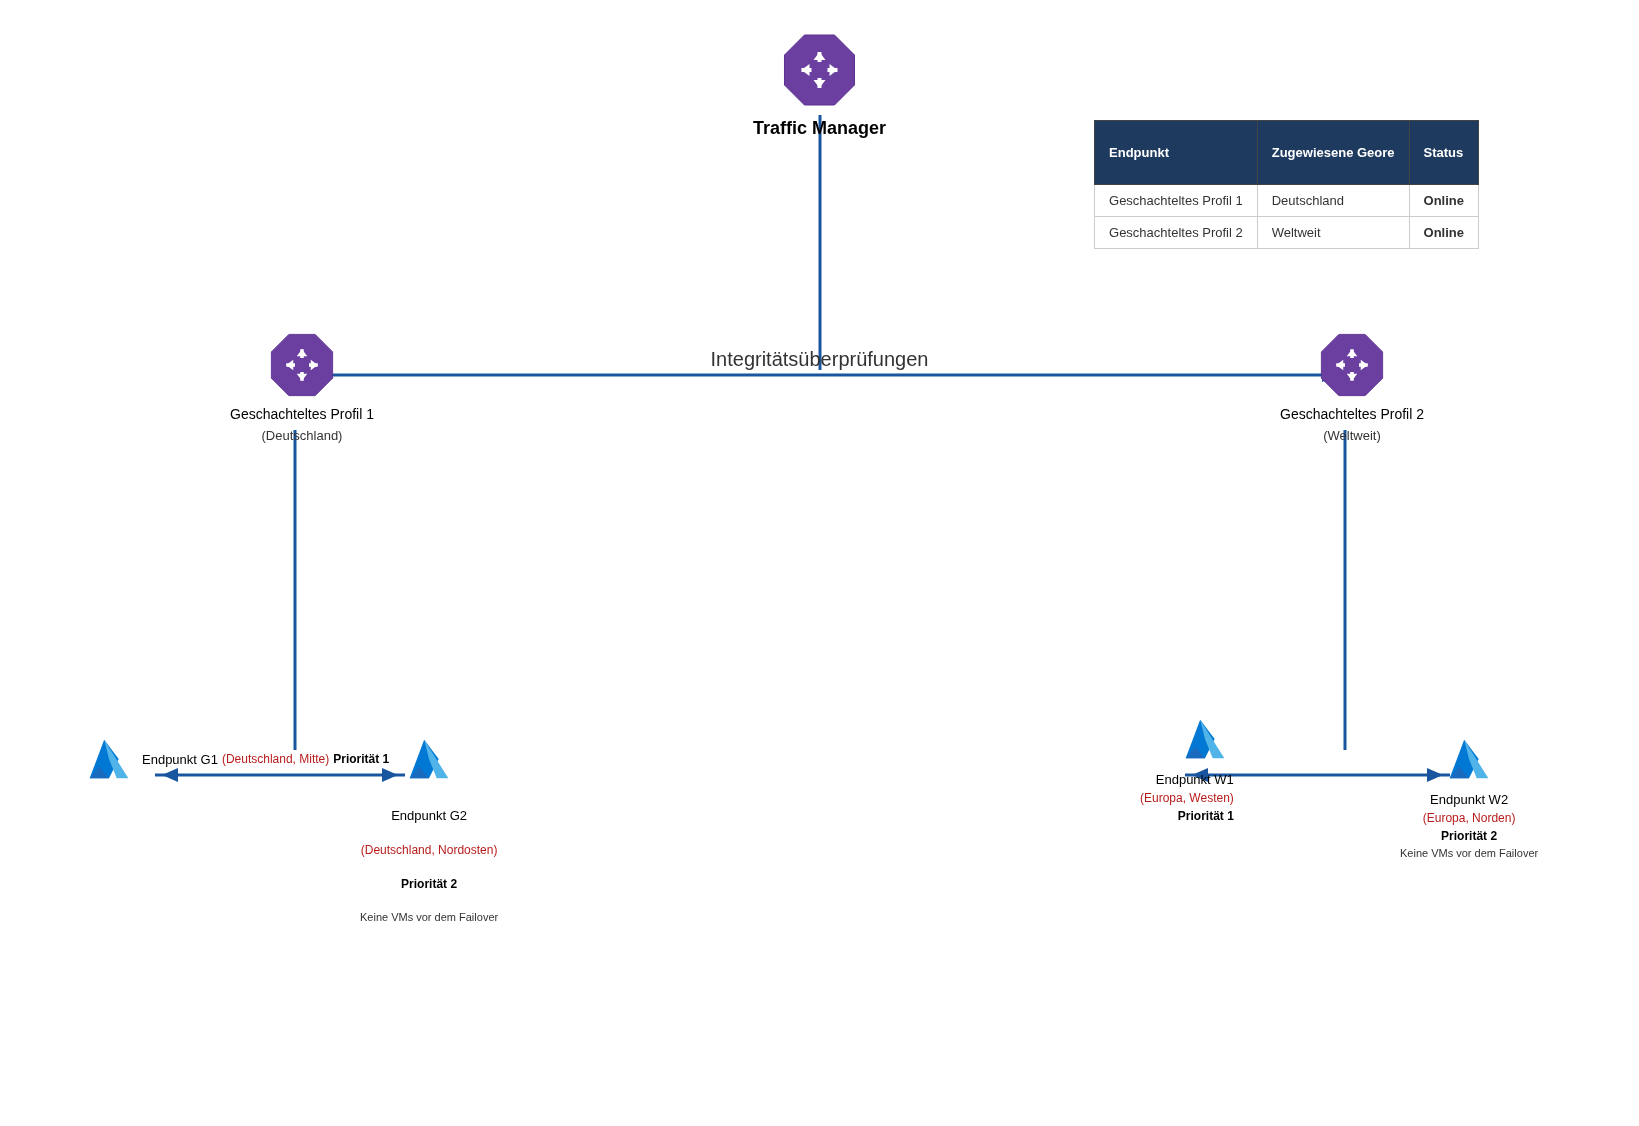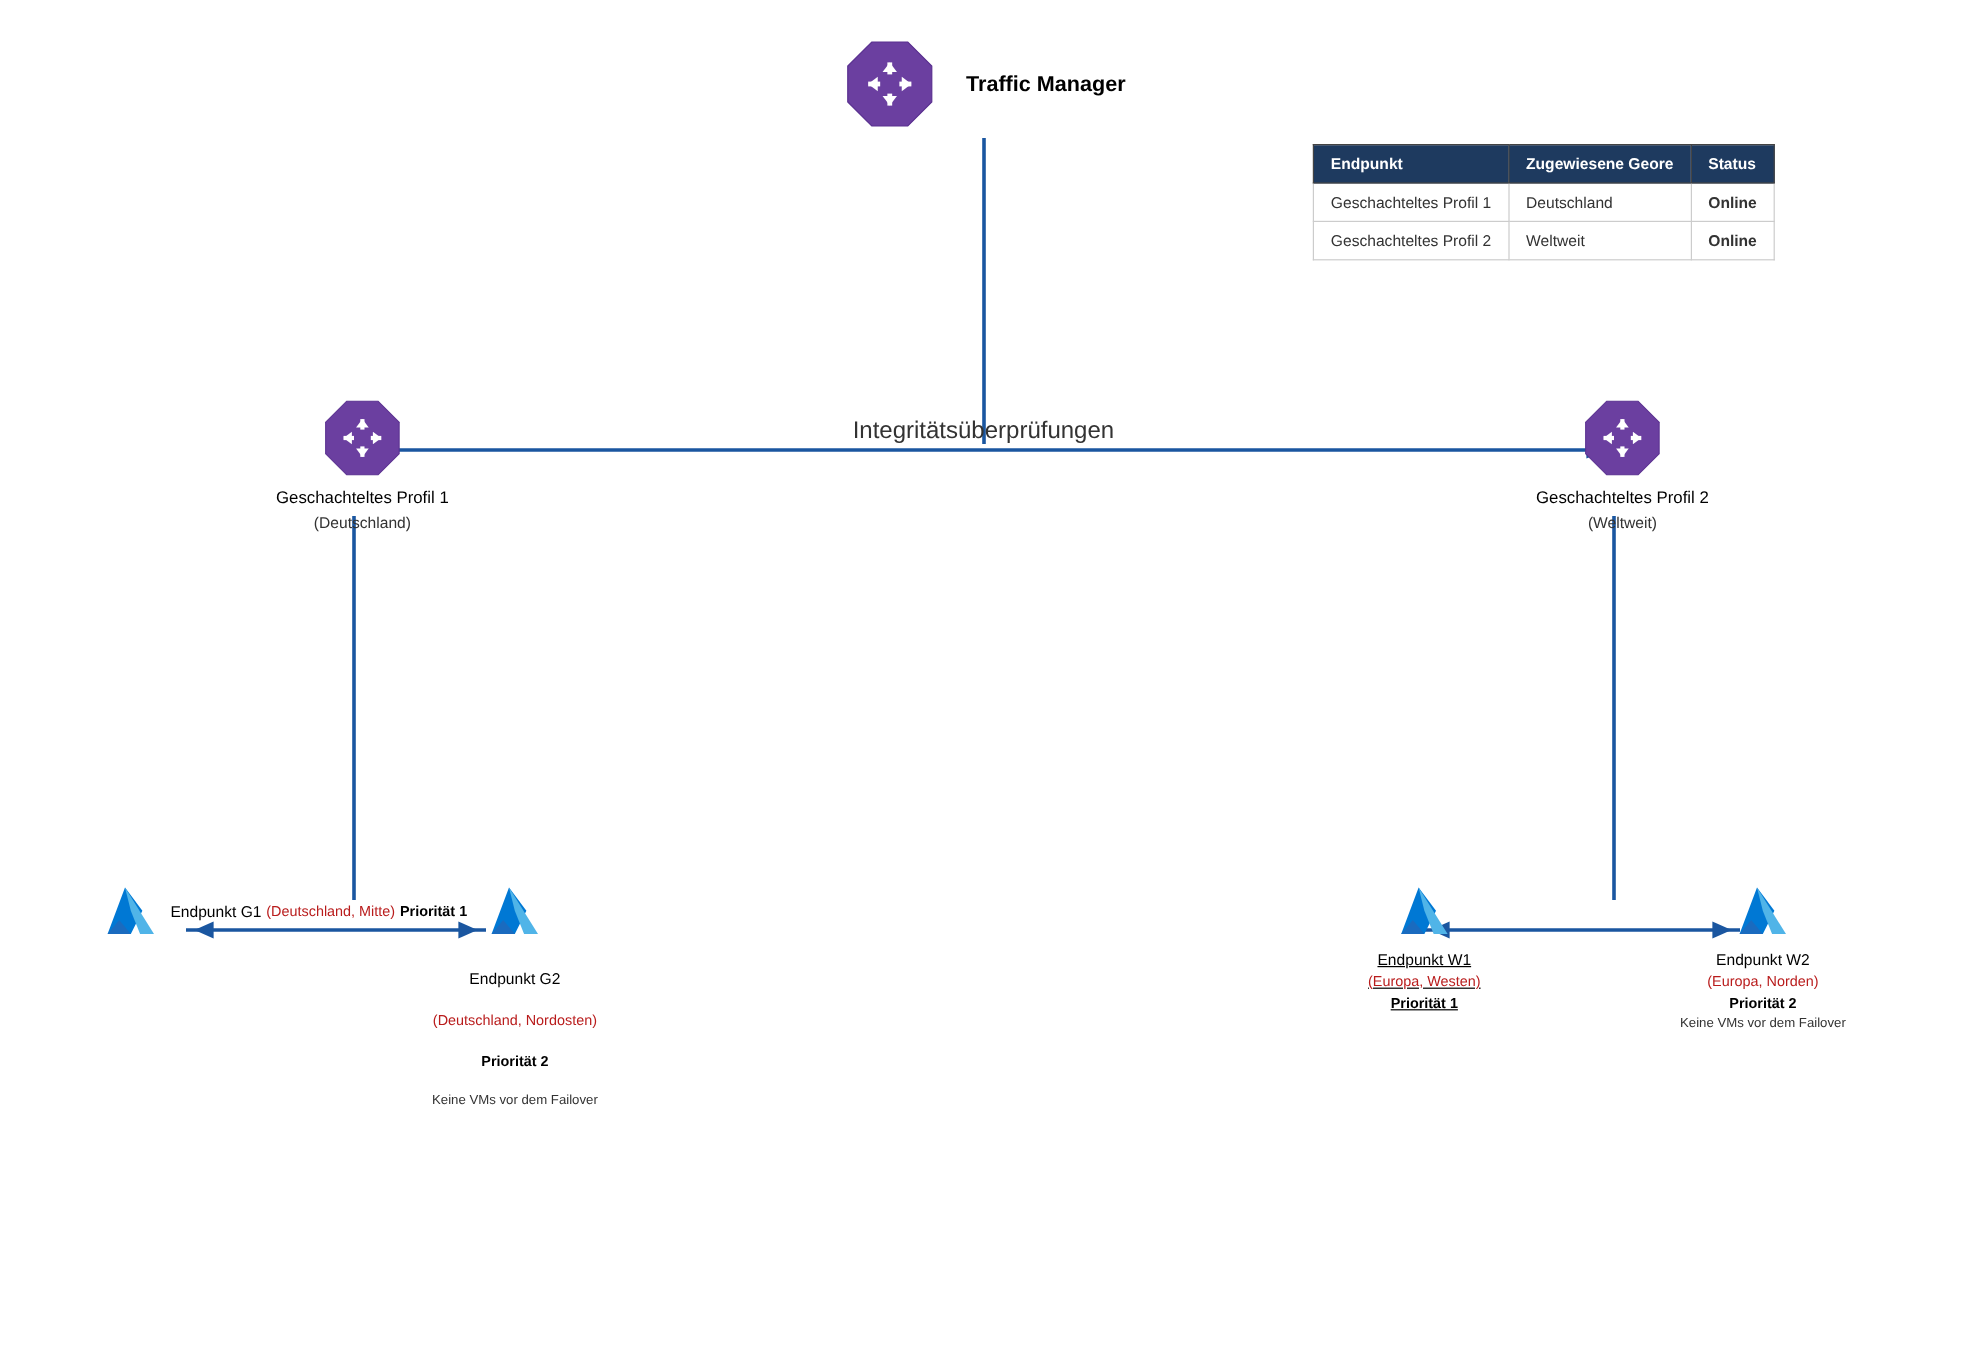--- a/index.html
+++ b/index.html
@@ -18,23 +18,23 @@
       height: 100%;
     }
 
     
     .traffic-manager {
       position: absolute;
       top: 30px;
       left: 50%;
       transform: translateX(-50%);
       display: flex;
-      flex-direction: row;
+      flex-direction: column;
       align-items: center;
-      gap: 24px;
+      gap: 8px;
     }
 
     .tm-icon {
       width: 80px;
       height: 80px;
     }
 
     .tm-label {
       font-size: 18px;
       font-weight: 700;
@@ -48,21 +48,21 @@
       top: 120px;
       right: 160px;
       border-collapse: collapse;
       border: 1px solid #333;
       font-size: 13px;
     }
 
     .status-table th {
       background: #1e3a5f;
       color: #fff;
-      padding: 8px 14px;
+      padding: 24px 14px;
       text-align: left;
       font-weight: 600;
       border: 1px solid #444;
     }
 
     .status-table td {
       padding: 8px 14px;
       border: 1px solid #ccc;
       background: #fff;
       color: #333;
@@ -262,21 +262,21 @@
       <polygon points="10,50 25,10 40,30 30,50" fill="#0078d4"></polygon>
       <polygon points="25,10 50,50 38,50 30,30" fill="#50b4e8"></polygon>
       <polygon points="10,50 20,38 30,50" fill="#1a6bbf"></polygon>
     </svg>
     <span class="endpoint-label">Endpunkt G2</span>
     <span class="endpoint-sub">(Deutschland, Nordosten)</span>
     <span class="endpoint-priority">Priorität 2</span>
     <span class="endpoint-note">Keine VMs vor dem Failover</span>
   </div>
 
-  <div style="position:absolute; top:730px; left:1140px; display:flex; flex-direction:column; align-items:center; gap:4px;text-decoration:underline;">
+  <div style="position:absolute; top:710px; left:1140px; display:flex; flex-direction:column; align-items:flex-end; gap:4px;">
     <svg width="58" height="58" viewBox="0 0 60 60">
       <polygon points="10,50 25,10 40,30 30,50" fill="#0078d4"></polygon>
       <polygon points="25,10 50,50 38,50 30,30" fill="#50b4e8"></polygon>
       <polygon points="10,50 20,38 30,50" fill="#1a6bbf"></polygon>
     </svg>
     <span class="endpoint-label">Endpunkt W1</span>
     <span class="endpoint-sub">(Europa, Westen)</span>
     <span class="endpoint-priority">Priorität 1</span>
   </div>
 

